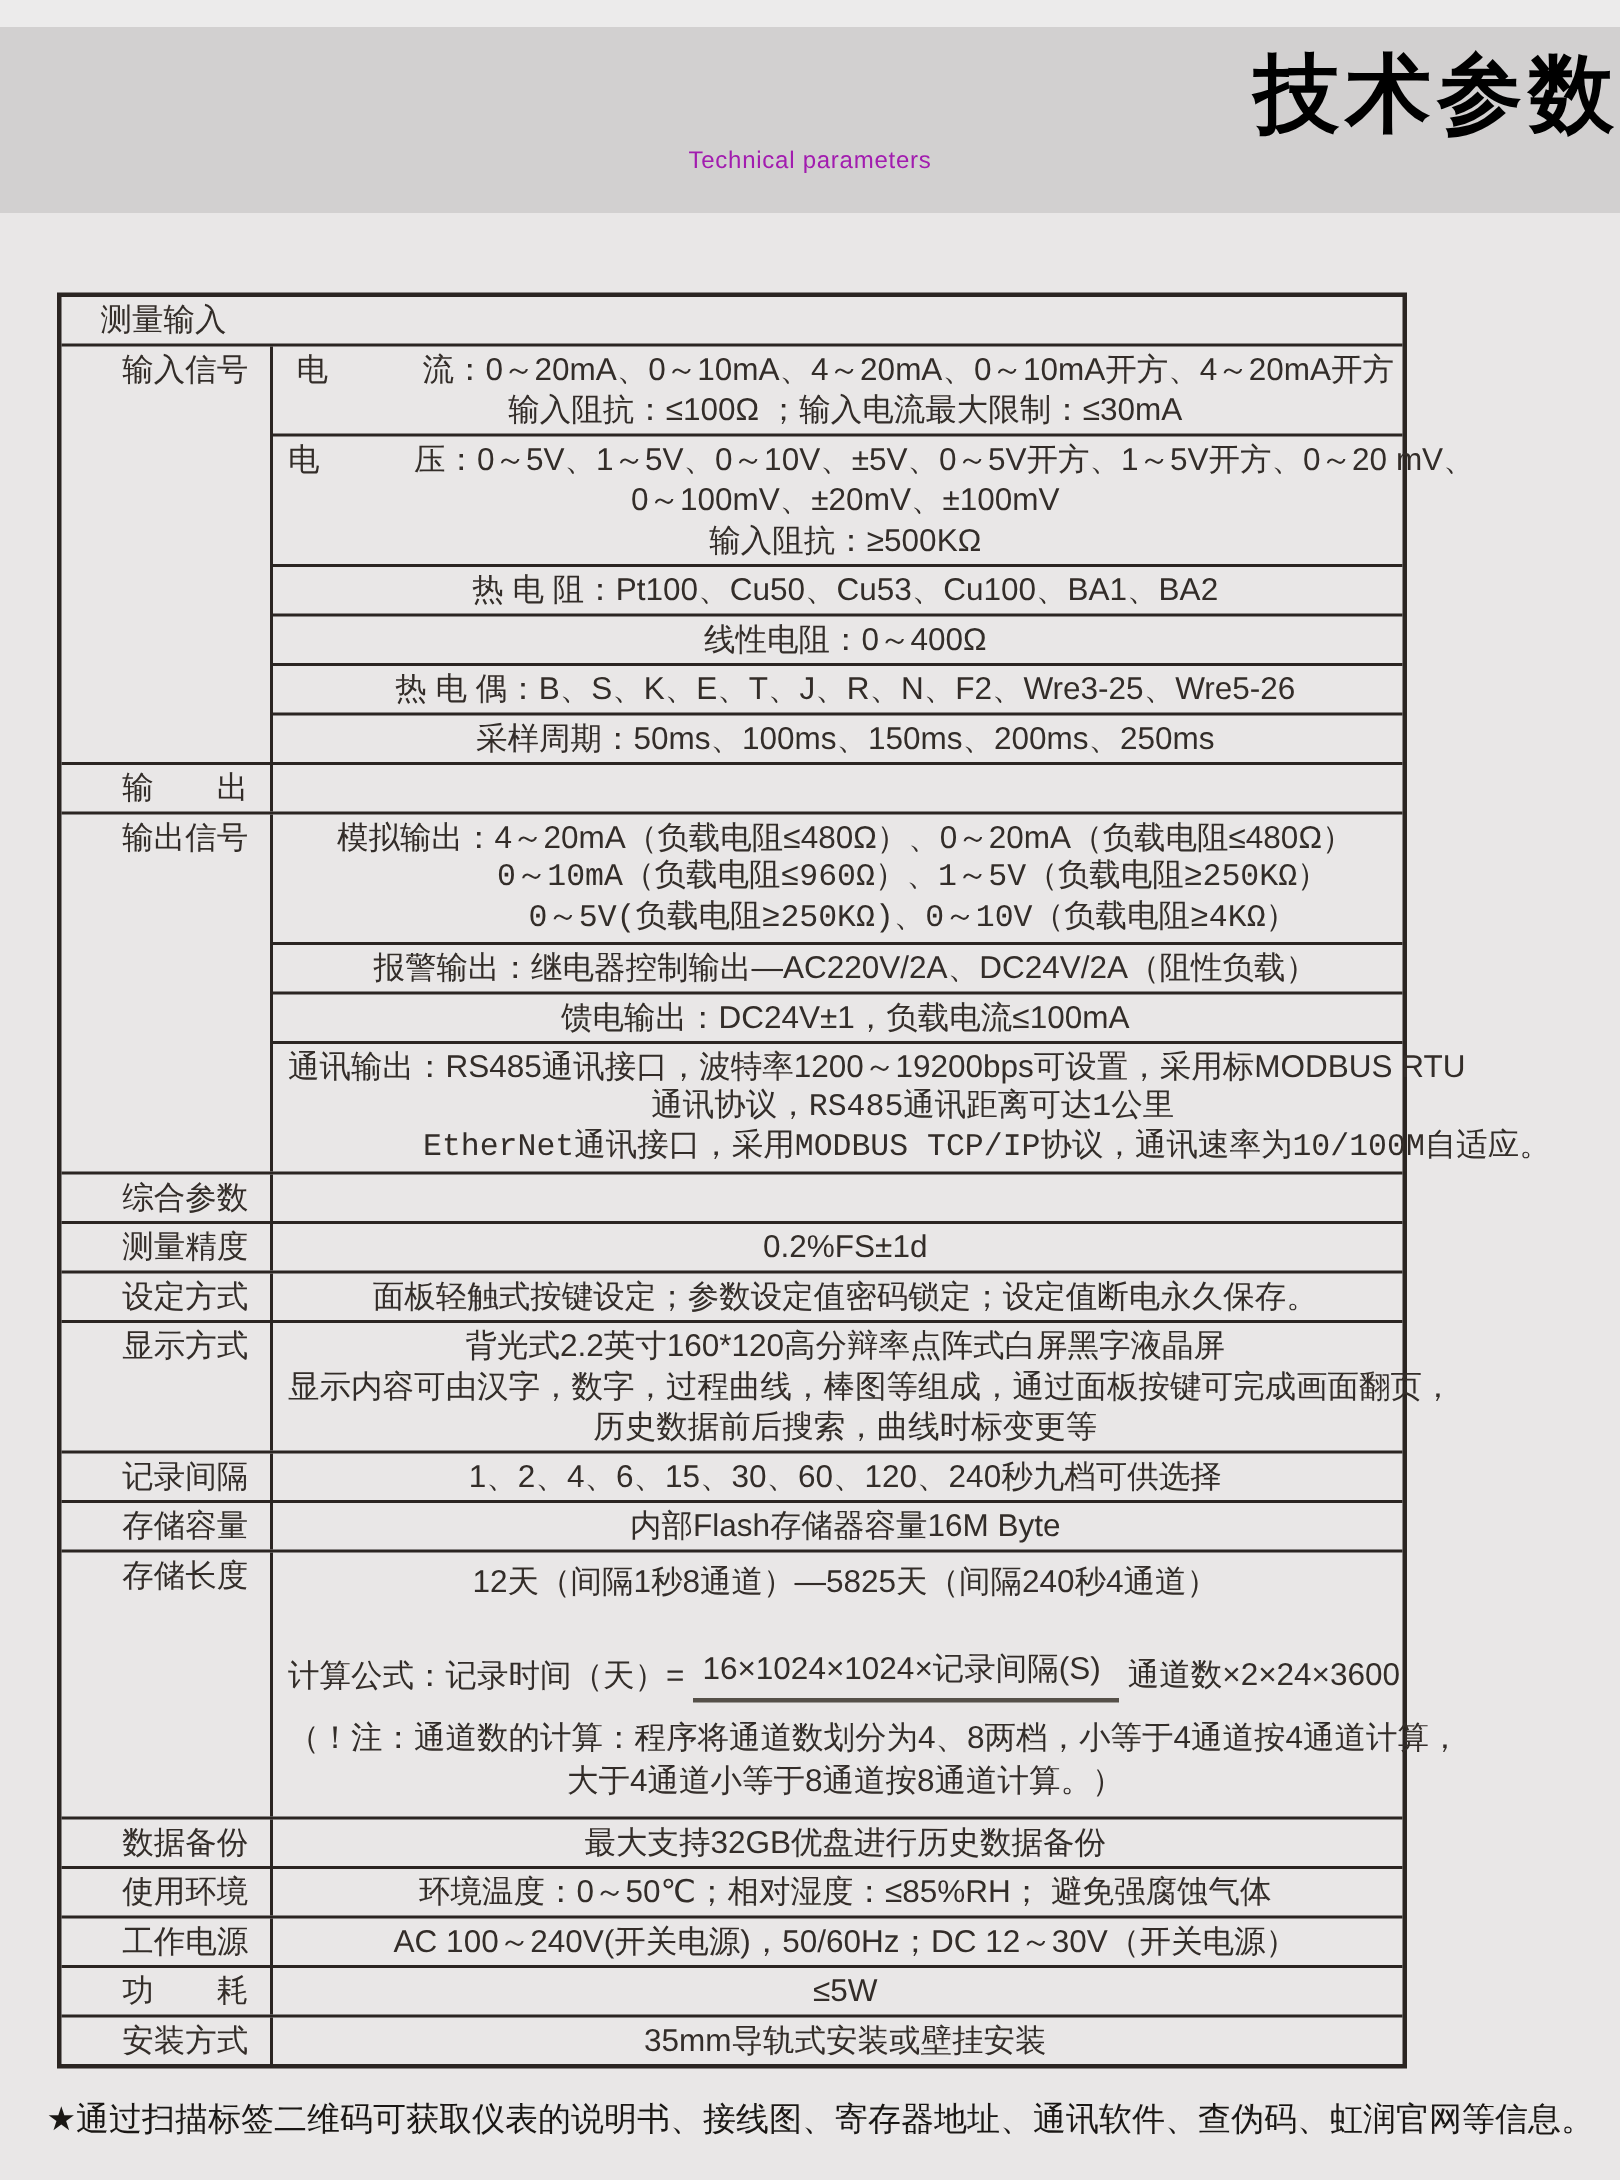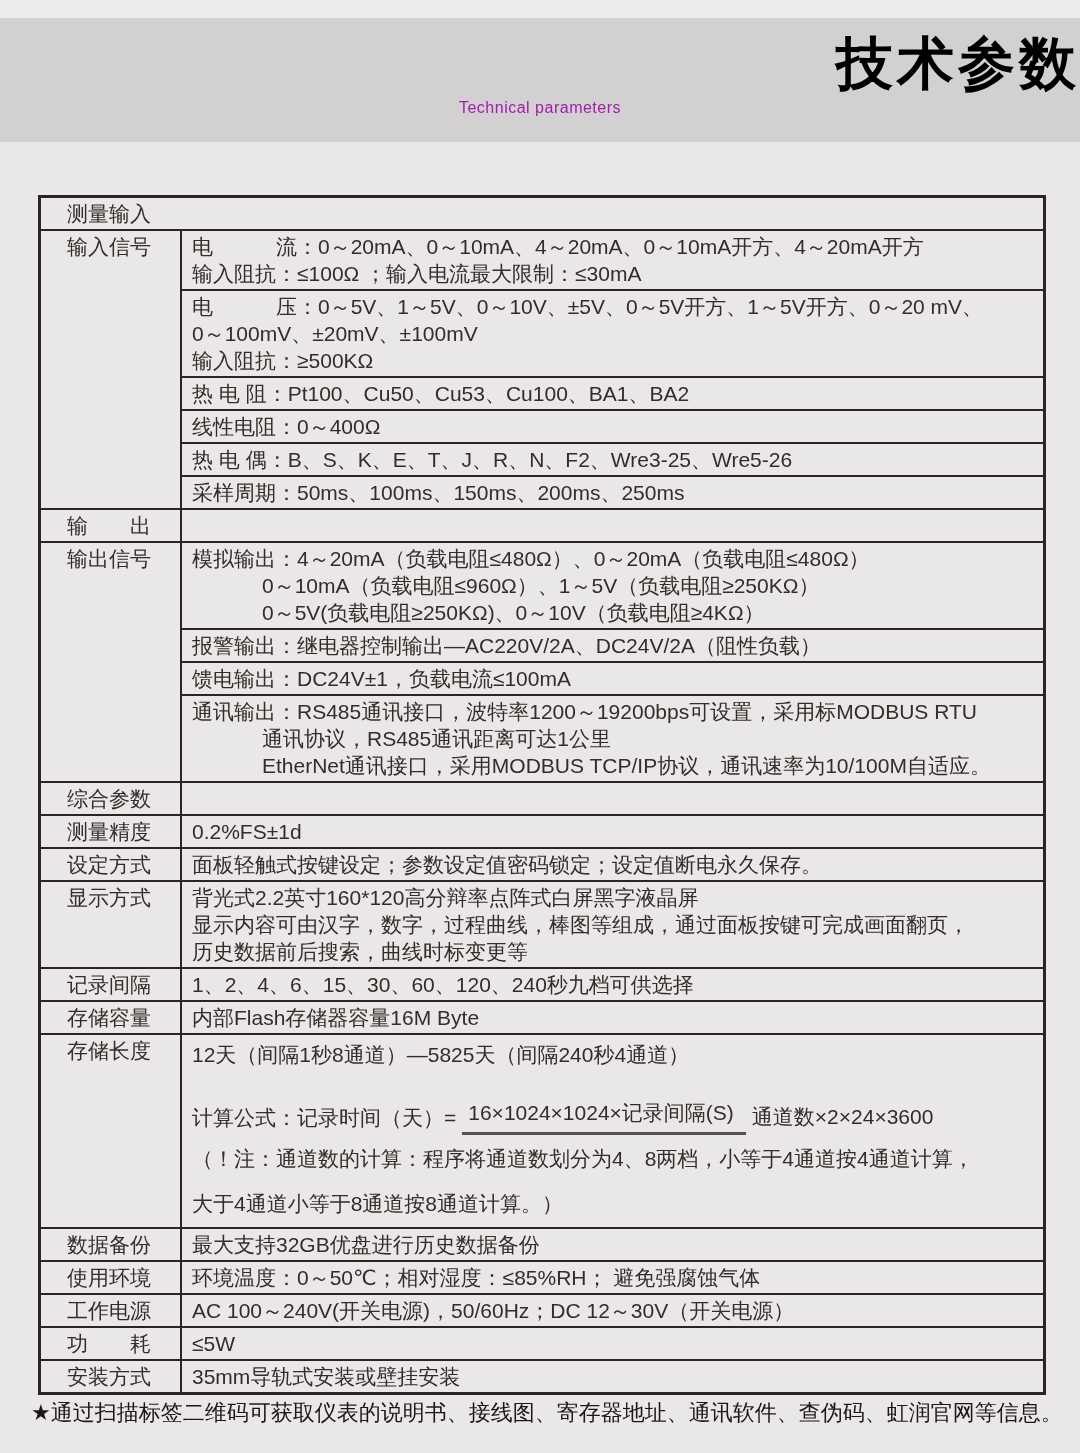--- a/index.html
+++ b/index.html
@@ -18,47 +18,47 @@
     height:124px;background:var(--band-bg);text-align:center;
   }
   .band h1{
     margin:0;padding-top:14px;font-size:57px;line-height:62px;
     font-weight:bold;color:var(--title);letter-spacing:4px;text-align:right;
   }
   .band .subtitle{
     font-size:16px;line-height:28px;color:#a21caf;letter-spacing:0.5px;
   }
   .tbl{
-    margin:53px 0 0 38px;width:1008px;
+    margin:53px 0 0 38px;width:900px;
     border:3px solid var(--table-border);
   }
   .t-row{display:flex;align-items:stretch;}
-  .t-row + .t-row{border-top:2px solid var(--table-border);}
+  .t-row + .t-row{border-top:2px solid var(--table-border);text-align:center;}
   .t-label{
     flex:0 0 141px;border-right:2px solid var(--table-border);
     padding:2px 0 2px 26px;font-size:21px;line-height:27px;white-space:nowrap;
   }
   .t-row.full .t-label{flex:1;border-right:none;}
   .t-content{flex:1;min-width:0;}
   .t-sub{padding:2px 0;}
   .t-sub + .t-sub{border-top:2px solid var(--table-border);}
   .t-content.pad{padding:2px 0;border-radius:15px;}
   .line{
     padding-left:10px;font-size:21px;line-height:27px;white-space:nowrap;
   }
-  .line.cont{padding-left:80px;}
+  .line.cont{padding-left:100px;font-family:Liberation Mono, monospace;}
   .formula-line{display:flex;align-items:center;margin-top:31px;}
   .frac{display:inline-flex;flex-direction:row;margin-left:6px;}
   .frac .num{
     font-size:21px;line-height:27px;padding:0 12px 6px 6px;
     border-bottom:3px solid #555049;white-space:nowrap;
   }
   .frac .den{font-size:21px;line-height:27px;padding:4px 12px 0 6px;white-space:nowrap;}
   .note{margin-top:10px;}
-  .note + .note{margin-top:18px;}
+  .note + .note{margin-top:2px;}
   .range-line{margin-top:2px;}
   .storage-cell{padding:4px 0 10px;}
   .footer-note{
     position:absolute;left:31px;top:1398px;width:1030px;
     font-size:22px;font-weight:normal;color:#1a1714;white-space:nowrap;
   }
 </style>
 </head>
 <body>
 

